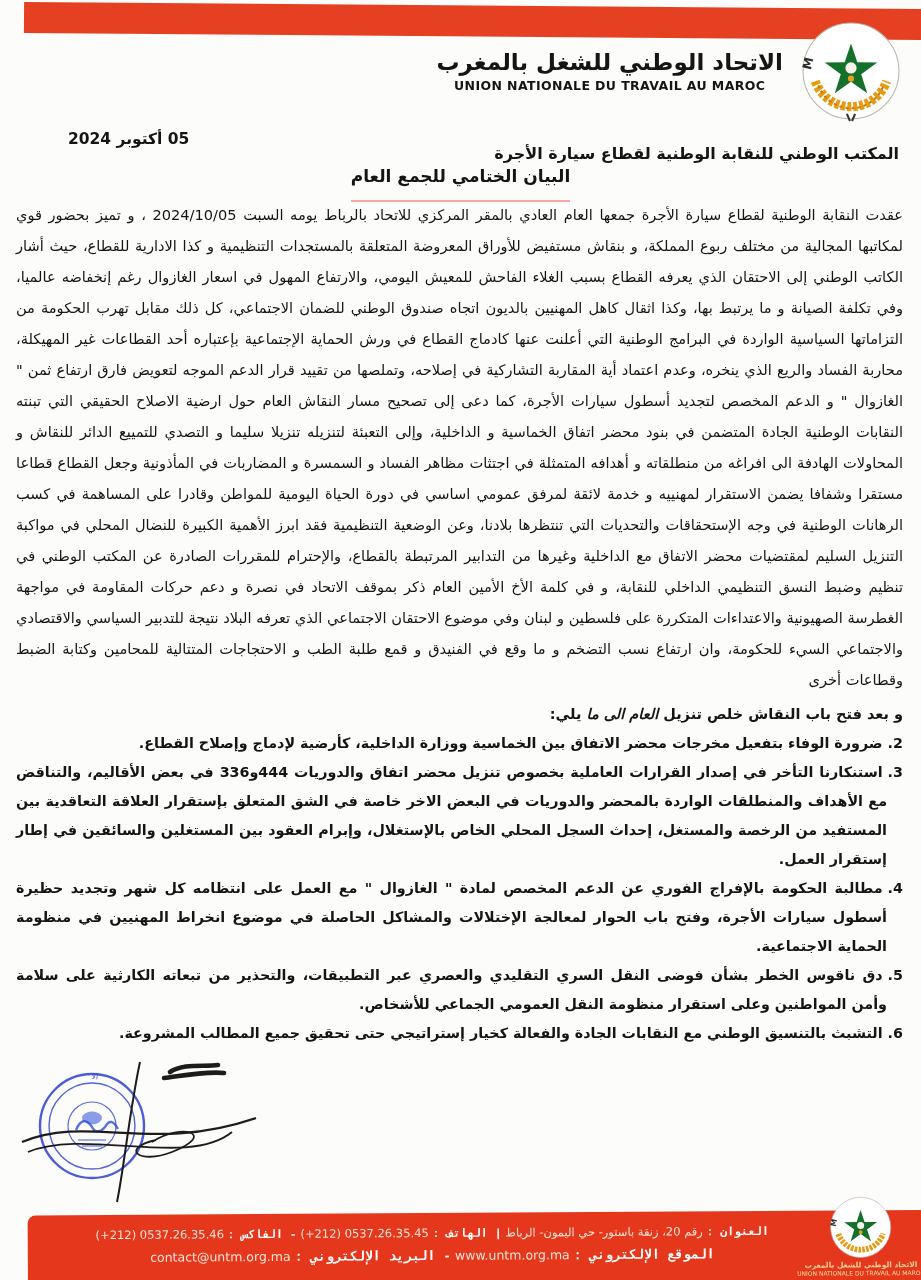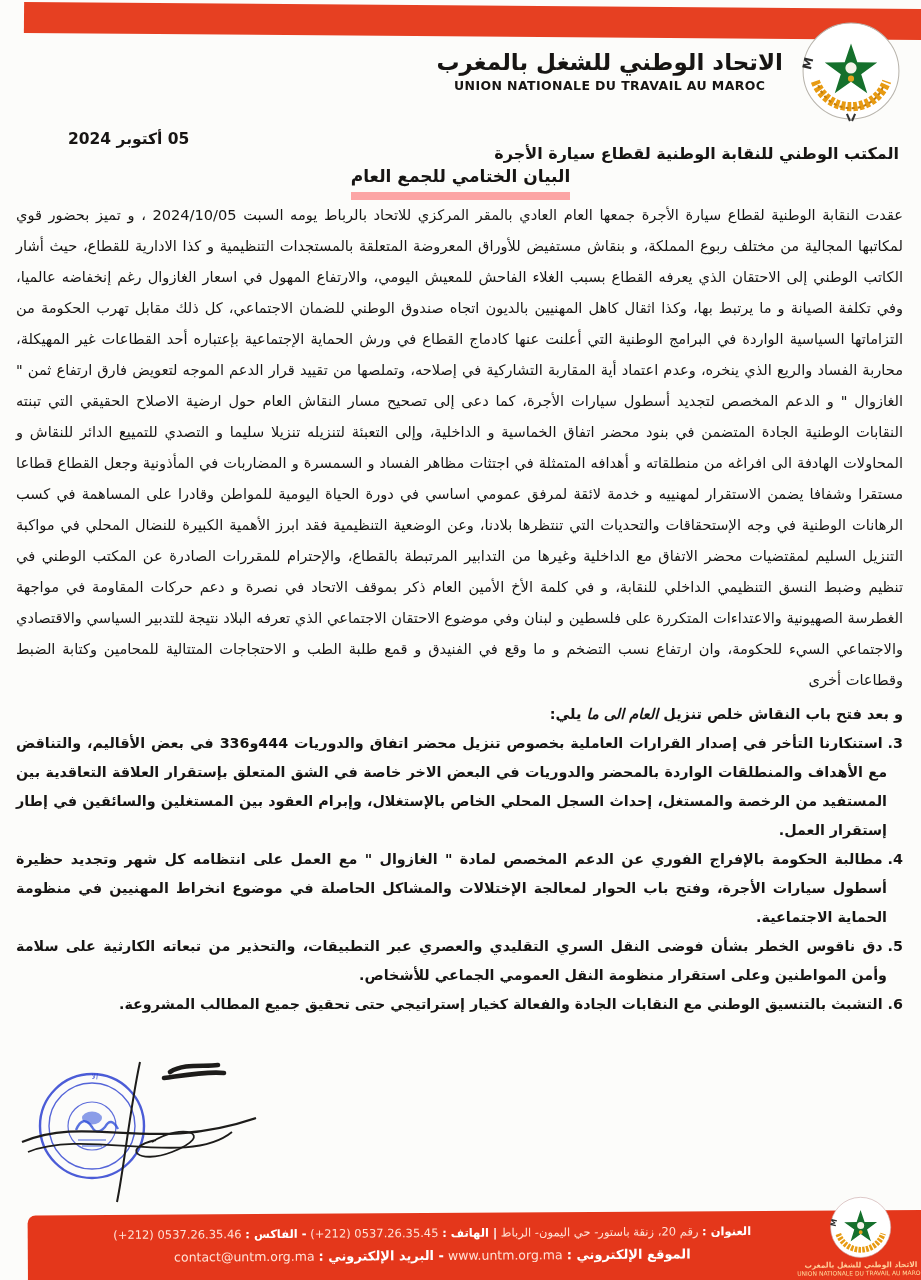--- a/index.html
+++ b/index.html
@@ -15,21 +15,21 @@
   .hdr{position:absolute;top:20px;right:16px;display:flex;align-items:center;gap:14px;}
   .brand{text-align:center;}
   .brand-ar{font-size:23px;font-weight:bold;}
   .brand-ti{font-size:15px;margin-top:3px;letter-spacing:1px;font-weight:bold;color:#222;}
   .brand-fr{font-size:12.5px;font-weight:bold;letter-spacing:.4px;margin-top:3px;}
   
   .meta{position:absolute;top:128px;right:22px;left:20px;display:flex;justify-content:space-between;}
   .office{font-size:16px;font-weight:bold;margin-top:16px;}
   .date{font-size:15.5px;font-weight:bold;margin-top:2px;margin-left:48px;white-space:nowrap;}
   .doc-title{position:absolute;top:166px;left:0;right:0;text-align:center;font-size:17px;font-weight:bold;}
-  .doc-title span{border-bottom:8px solid #fca5a5;padding-bottom:6px;}
+  .doc-title span{border-bottom:2px solid #fca5a5;padding-bottom:14px;}
   
   .content{position:absolute;top:199px;right:18px;left:16px;text-align:justify;}
   .p1{font-size:14.6px;line-height:31px;margin:0;}
   .p2{font-size:17px;line-height:35px;font-weight:bold;margin:2px 0 0 0;}
   .intro{font-size:14.5px;line-height:30px;font-weight:bold;margin:4px 0 0 0;}
   .intro .it{font-style:italic;}
   .item{font-size:14.3px;line-height:29px;font-weight:bold;margin:0;
     padding-right:16px;text-indent:-16px;}
   .item .num{margin-left:5px;}
   .closing{font-size:15px;line-height:31px;font-weight:bold;margin:2px 0 0 0;}
@@ -38,21 +38,21 @@
   
   .footer{position:absolute;left:28px;right:-4px;bottom:-2px;height:72px;background:#e4371b;
     transform:rotate(-.35deg);transform-origin:right bottom;border-radius:8px 0 0 0;
     display:flex;align-items:stretch;}
   .f-logo{width:128px;display:flex;flex-direction:column;align-items:center;margin-top:-15px;}
   .f-cap1{font-size:7.5px;font-weight:bold;color:#ffcf9a;margin-top:1px;white-space:nowrap;}
   .f-cap2{font-size:6px;color:#ffdf9f;white-space:nowrap;}
   .f-text{flex:1;text-align:center;color:#fff;padding-top:13px;padding-left:40px;}
   .f-line1{font-size:11.5px;}
   .f-line2{font-size:12.5px;margin-top:8px;}
-  .lbl{font-weight:bold;color:#fff;}
+  .lbl{font-weight:bold;color:#fff;font-family:Liberation Mono, monospace;}
   .val{color:#ffe3d6;}
   .f-line2 .lbl{font-size:13px;}
 </style>
 </head>
 <body>
 
 <div class="page">
 
   <div class="top-band"></div>
 
@@ -82,20 +82,21 @@
   </div>
 
   <div class="doc-title">
     <span>البيان الختامي للجمع العام</span>
   </div>
 
   <main class="content">
     <p class="p1">عقدت النقابة الوطنية لقطاع سيارة الأجرة جمعها العام العادي بالمقر المركزي للاتحاد بالرباط يومه السبت 2024/10/05 ، و تميز بحضور قوي لمكاتبها المجالية من مختلف ربوع المملكة، و بنقاش مستفيض للأوراق المعروضة المتعلقة بالمستجدات التنظيمية و كذا الادارية للقطاع، حيث أشار الكاتب الوطني إلى الاحتقان الذي يعرفه القطاع بسبب الغلاء الفاحش للمعيش اليومي، والارتفاع المهول في اسعار الغازوال رغم إنخفاضه عالميا، وفي تكلفة الصيانة و ما يرتبط بها، وكذا اثقال كاهل المهنيين بالديون اتجاه صندوق الوطني للضمان الاجتماعي، كل ذلك مقابل تهرب الحكومة من التزاماتها السياسية الواردة في البرامج الوطنية التي أعلنت عنها كادماج القطاع في ورش الحماية الإجتماعية بإعتباره أحد القطاعات غير المهيكلة، محاربة الفساد والريع الذي ينخره، وعدم اعتماد أية المقاربة التشاركية في إصلاحه، وتملصها من تقييد قرار الدعم الموجه لتعويض فارق ارتفاع ثمن " الغازوال " و الدعم المخصص لتجديد أسطول سيارات الأجرة، كما دعى إلى تصحيح مسار النقاش العام حول ارضية الاصلاح الحقيقي التي تبنته النقابات الوطنية الجادة المتضمن في بنود محضر اتفاق الخماسية و الداخلية، وإلى التعبئة لتنزيله تنزيلا سليما و التصدي للتمييع الدائر للنقاش و المحاولات الهادفة الى افراغه من منطلقاته و أهدافه المتمثلة في اجتثات مظاهر الفساد و السمسرة و المضاربات في المأذونية وجعل القطاع قطاعا مستقرا وشفافا يضمن الاستقرار لمهنييه و خدمة لائقة لمرفق عمومي اساسي في دورة الحياة اليومية للمواطن وقادرا على المساهمة في كسب الرهانات الوطنية في وجه الإستحقاقات والتحديات التي تنتظرها بلادنا، وعن الوضعية التنظيمية فقد ابرز الأهمية الكبيرة للنضال المحلي في مواكبة التنزيل السليم لمقتضيات محضر الاتفاق مع الداخلية وغيرها من التدابير المرتبطة بالقطاع، والإحترام للمقررات الصادرة عن المكتب الوطني في تنظيم وضبط النسق التنظيمي الداخلي للنقابة، و في كلمة الأخ الأمين العام ذكر بموقف الاتحاد في نصرة و دعم حركات المقاومة في مواجهة الغطرسة الصهيونية والاعتداءات المتكررة على فلسطين و لبنان وفي موضوع الاحتقان الاجتماعي الذي تعرفه البلاد نتيجة للتدبير السياسي والاقتصادي والاجتماعي السيء للحكومة، وان ارتفاع نسب التضخم و ما وقع في الفنيدق و قمع طلبة الطب و الاحتجاجات المتتالية للمحامين وكتابة الضبط وقطاعات أخرى</p>
     <p class="intro"><span>و بعد فتح باب النقاش خلص تنزيل </span><span class="it">العام الى ما</span><span> يلي:</span></p>
 
+    <p class="item"><span class="num">2.</span><span>ضرورة الوفاء بتفعيل مخرجات محضر الاتفاق بين الخماسية ووزارة الداخلية، كأرضية لإدماج وإصلاح القطاع.</span></p>
     <p class="item"><span class="num">3.</span><span>استنكارنا التأخر في إصدار القرارات العاملية بخصوص تنزيل محضر اتفاق والدوريات 444و336 في بعض الأقاليم، والتناقض مع الأهداف والمنطلقات الواردة بالمحضر والدوريات في البعض الاخر خاصة في الشق المتعلق بإستقرار العلاقة التعاقدية بين المستفيد من الرخصة والمستغل، إحداث السجل المحلي الخاص بالإستغلال، وإبرام العقود بين المستغلين والسائقين في إطار إستقرار العمل.</span></p>
     <p class="item"><span class="num">4.</span><span>مطالبة الحكومة بالإفراج الفوري عن الدعم المخصص لمادة " الغازوال " مع العمل على انتظامه كل شهر وتجديد حظيرة أسطول سيارات الأجرة، وفتح باب الحوار لمعالجة الإختلالات والمشاكل الحاصلة في موضوع انخراط المهنيين في منظومة الحماية الاجتماعية.</span></p>
     <p class="item"><span class="num">5.</span><span>دق ناقوس الخطر بشأن فوضى النقل السري التقليدي والعصري عبر التطبيقات، والتحذير من تبعاته الكارثية على سلامة وأمن المواطنين وعلى استقرار منظومة النقل العمومي الجماعي للأشخاص.</span></p>
     <p class="item"><span class="num">6.</span><span>التشبث بالتنسيق الوطني مع النقابات الجادة والفعالة كخيار إستراتيجي حتى تحقيق جميع المطالب المشروعة.</span></p>
 
   </main>
 
   <div class="stamp-area">
     <svg width="250" height="150" viewBox="0 0 250 150">
       <circle cx="72" cy="70" r="52" fill="none" stroke="#2b3fd0" stroke-width="2.4" opacity=".85"></circle>

